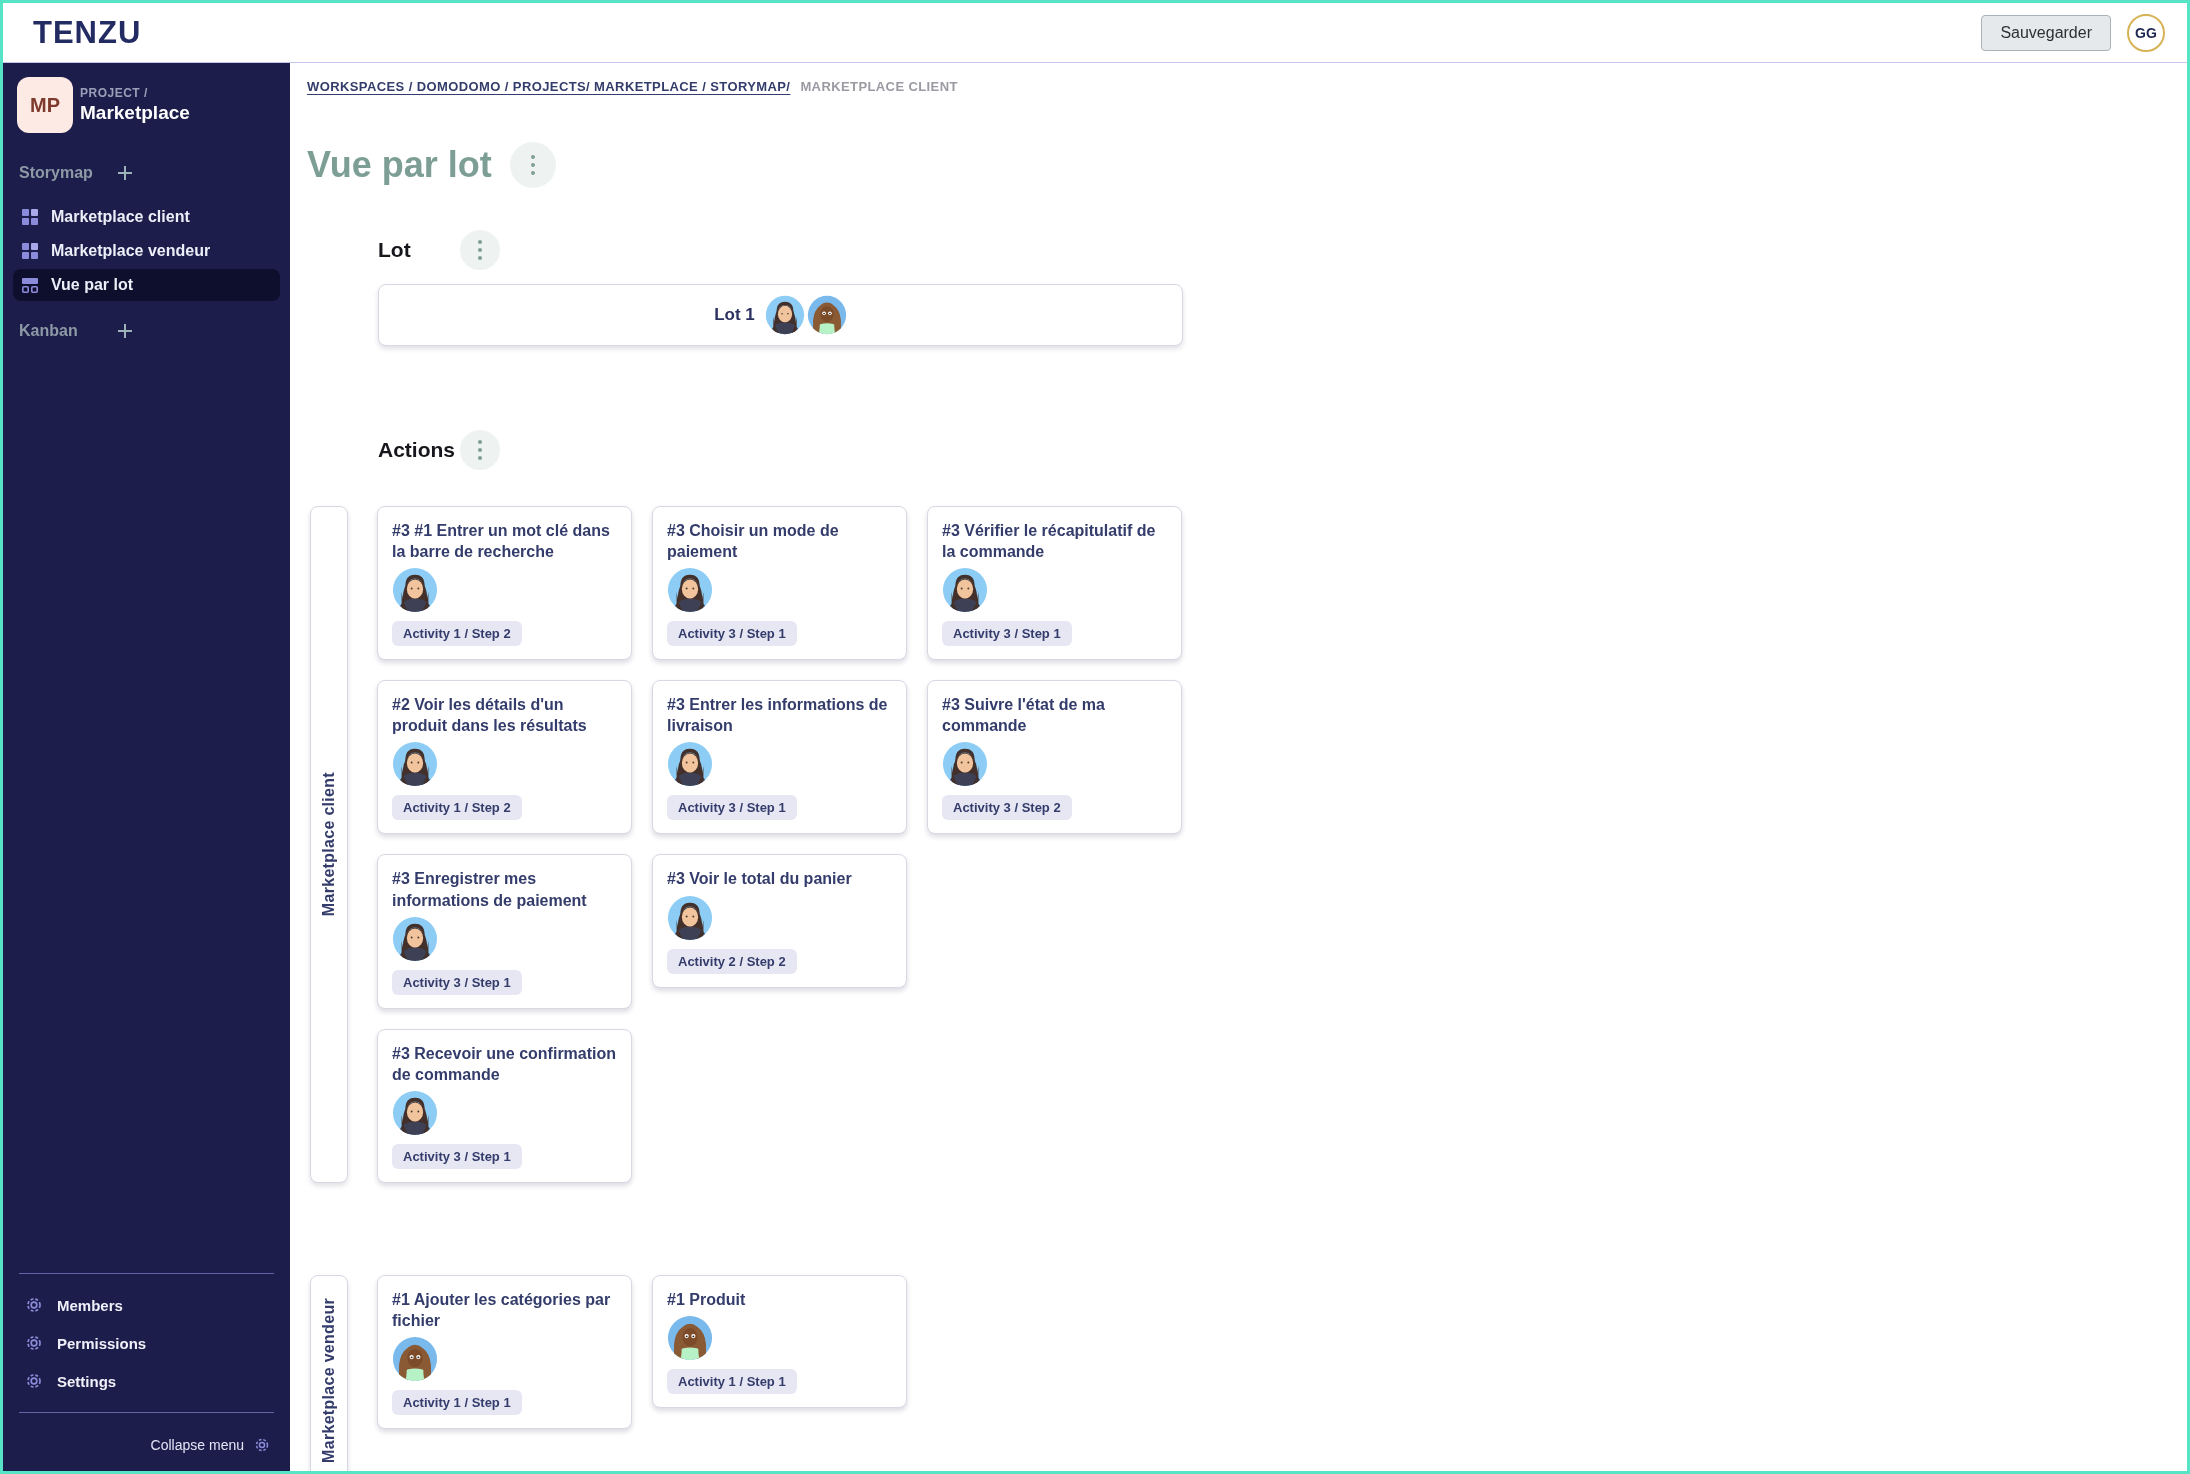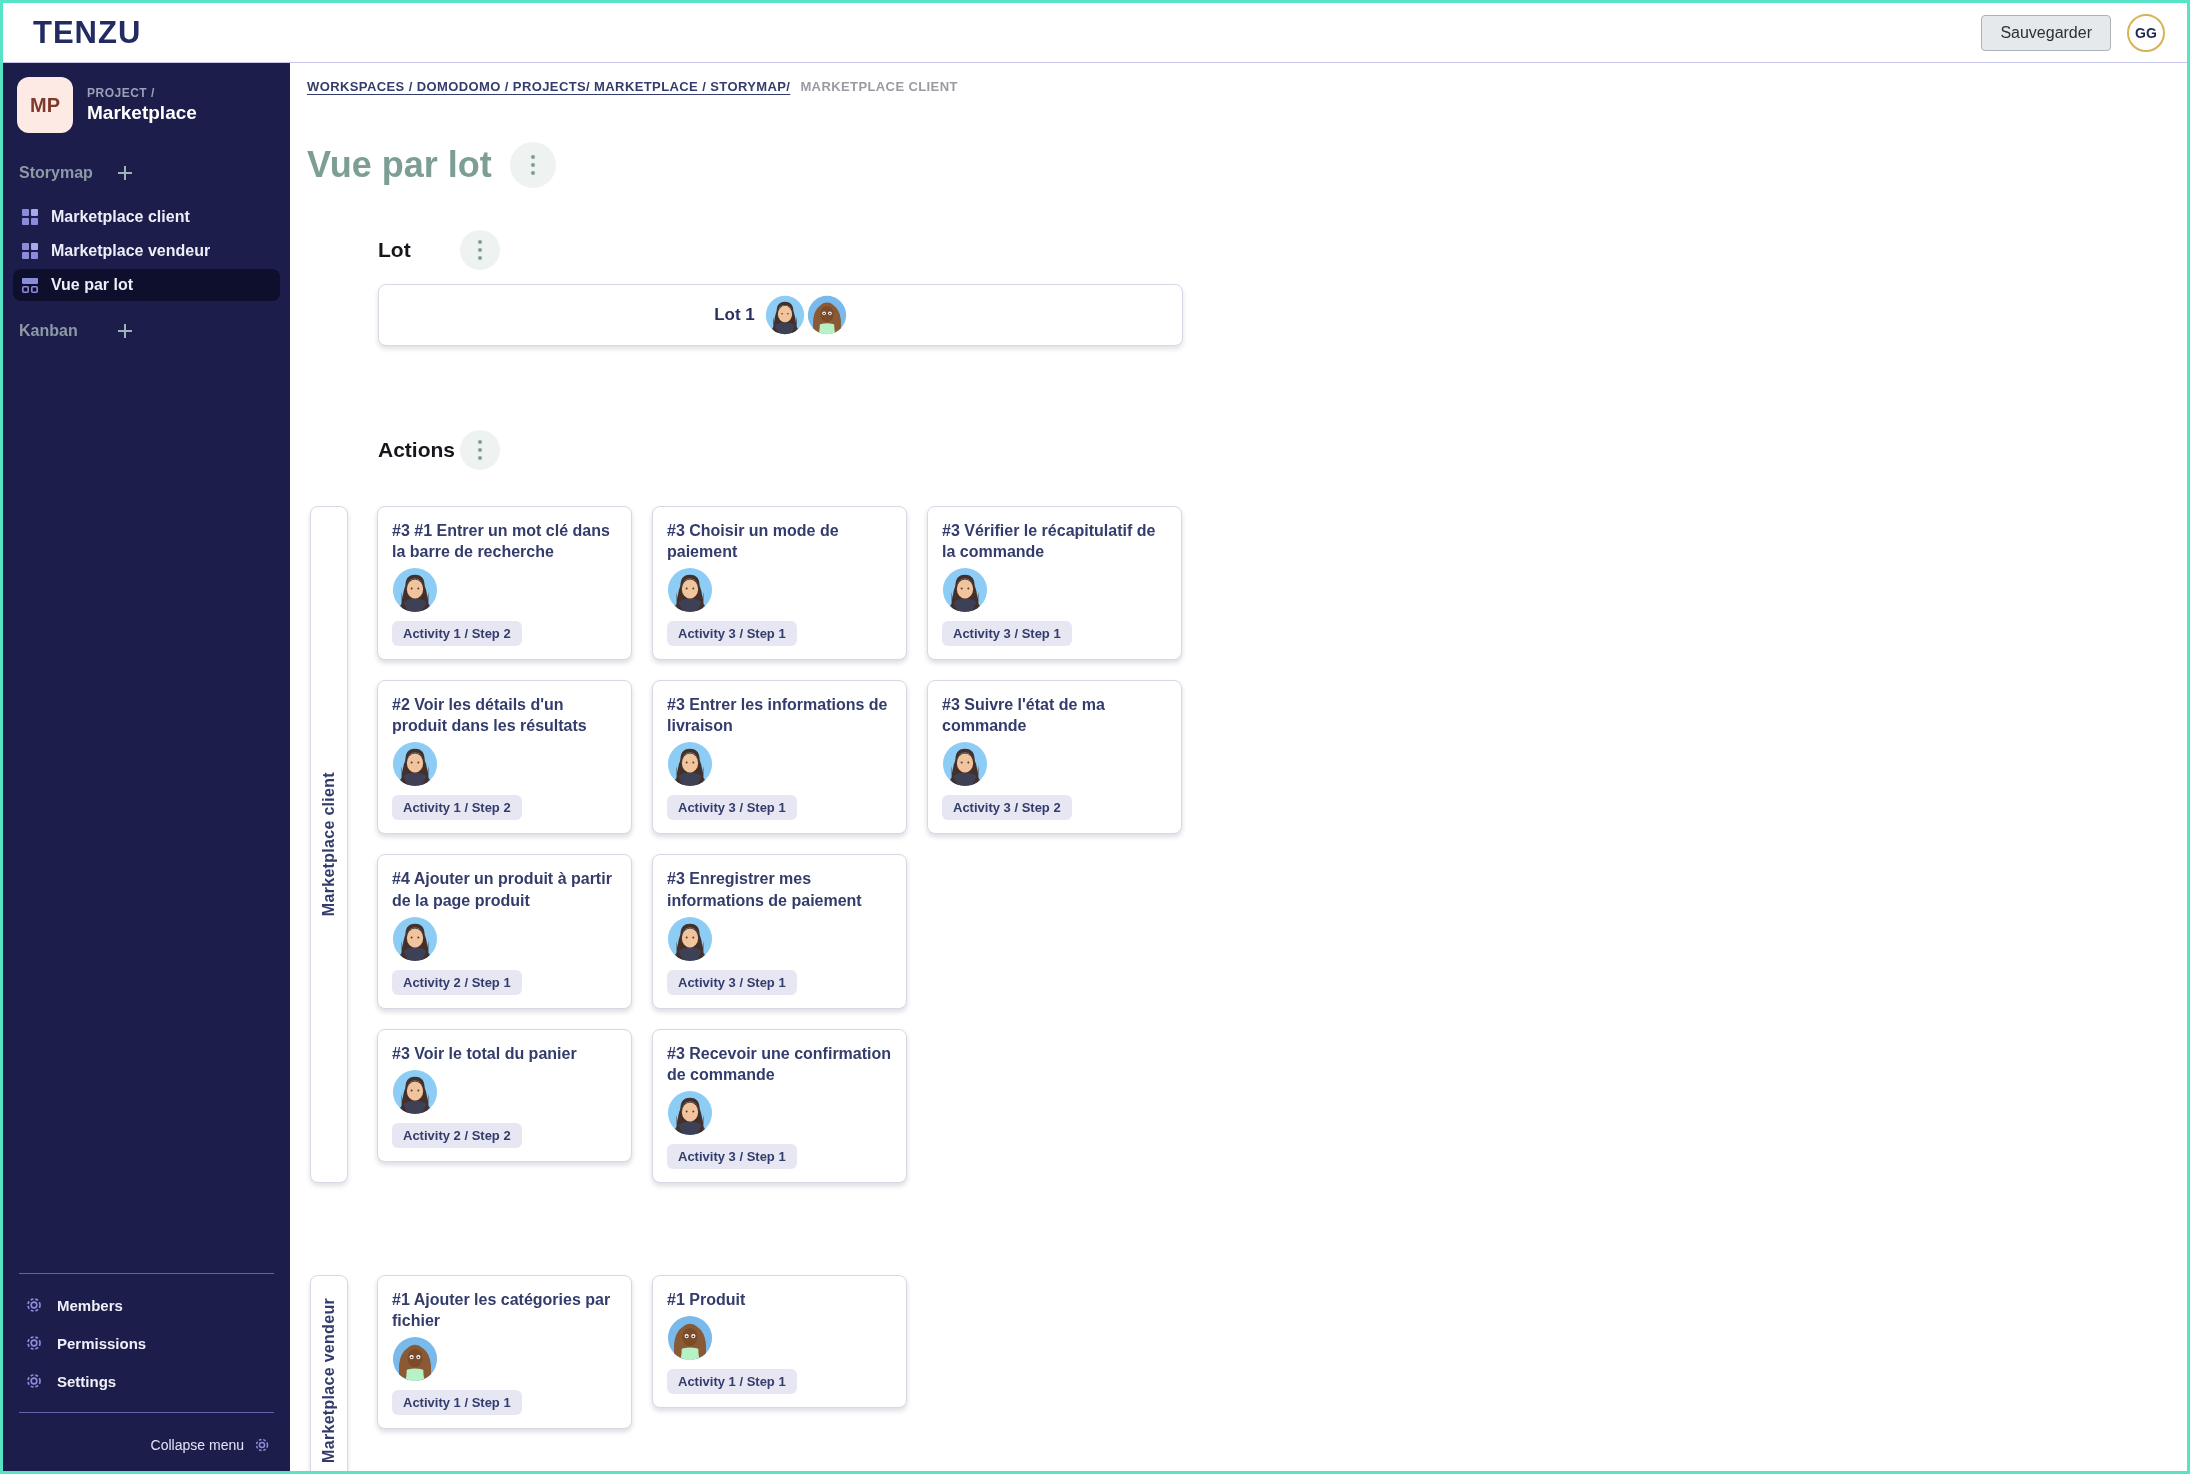--- a/index.html
+++ b/index.html
@@ -43,21 +43,21 @@
   .body-row { flex:1; display:flex; min-height:0; }
 
   
   .sidebar {
     width:287px; flex:0 0 287px;
     background:#1d1d4b; color:#eceef8;
     display:flex; flex-direction:column;
     padding:14px 0 10px 0;
   }
   .project-block {
-    display:flex; align-items:center; gap:14px;
+    display:flex; align-items:center; gap:7px;
     margin:0 14px; cursor:pointer;
   }
   .project-avatar {
     width:56px; height:56px; border-radius:12px;
     background:#fdeae5; color:#7e3b2d;
     display:flex; align-items:center; justify-content:center;
     font-size:20px; font-weight:700;
   }
   .project-kicker { font-size:12px; font-weight:700; letter-spacing:.5px; color:#9aa0b8; }
   .project-name { font-size:19px; font-weight:700; color:#ffffff; margin-top:2px; }
@@ -399,27 +399,20 @@
             <div><span class="badge">Activity 3 / Step 1</span></div>
           </div>
           <div class="card">
             <div class="card-title">#3 Suivre l'état de ma commande</div>
             <svg class="avatar-svg" width="46" height="46">
                 <use href="#av-client"></use>
               </svg>
             <div><span class="badge">Activity 3 / Step 2</span></div>
           </div>
           <div class="card">
-            <div class="card-title">#4 Ajouter un produit à partir de la page produit</div>
-            <svg class="avatar-svg" width="46" height="46">
-                <use href="#av-client"></use>
-              </svg>
-            <div><span class="badge">Activity 2 / Step 1</span></div>
-          </div>
-          <div class="card">
             <div class="card-title">#3 Enregistrer mes informations de paiement</div>
             <svg class="avatar-svg" width="46" height="46">
                 <use href="#av-client"></use>
               </svg>
             <div><span class="badge">Activity 3 / Step 1</span></div>
           </div>
           <div class="card">
             <div class="card-title">#3 Voir le total du panier</div>
             <svg class="avatar-svg" width="46" height="46">
                 <use href="#av-client"></use>

